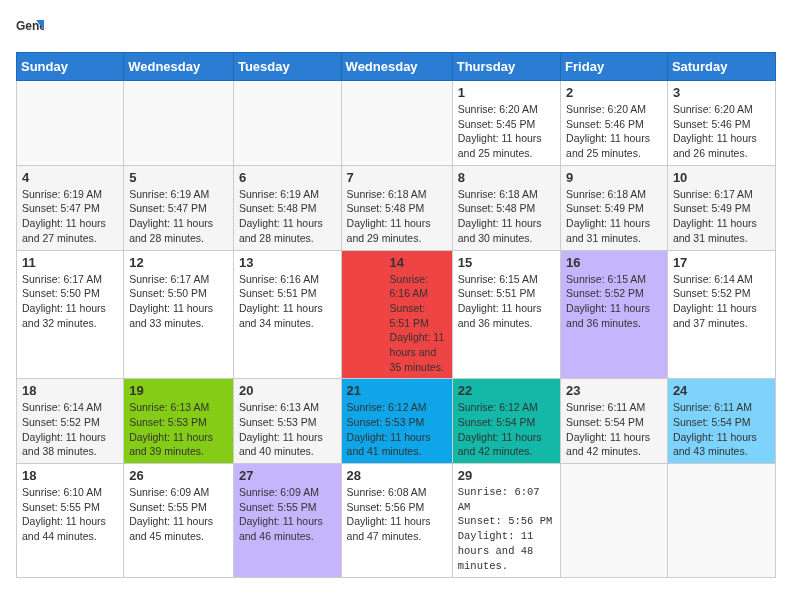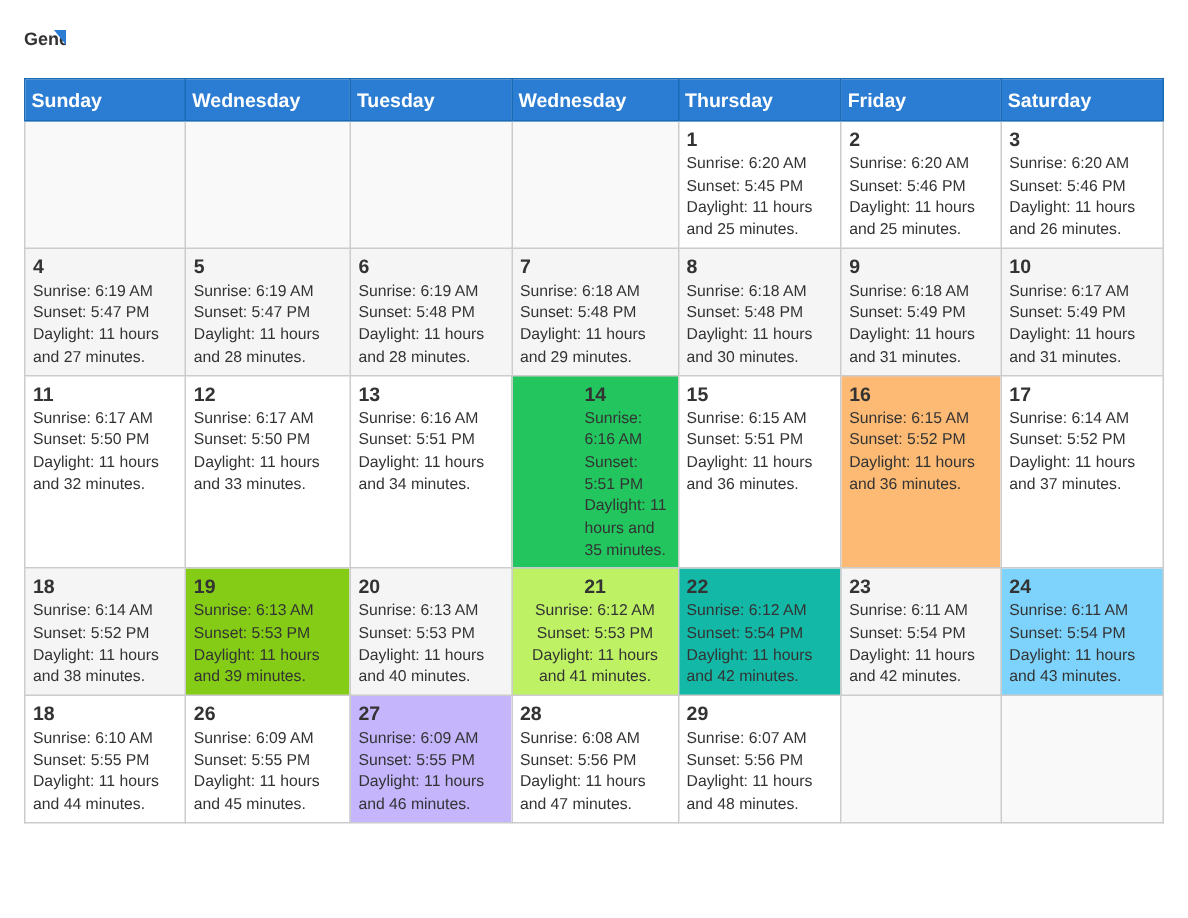--- a/index.html
+++ b/index.html
@@ -183,33 +183,33 @@
           <div class="day-info" style="white-space: pre-line;">Sunrise: 6:17 AM
 Sunset: 5:50 PM
 Daylight: 11 hours and 33 minutes.</div>
         </td>
         <td style="background: rgb(255, 255, 255);">
           <span class="day-num">13</span>
           <div class="day-info" style="white-space: pre-line;">Sunrise: 6:16 AM
 Sunset: 5:51 PM
 Daylight: 11 hours and 34 minutes.</div>
         </td>
-        <td style="background: #22c55e; padding-left: 48px;">
+        <td style="background: #ef4444; padding-left: 48px;">
           <span class="day-num">14</span>
           <div class="day-info" style="white-space: pre-line;">Sunrise: 6:16 AM
 Sunset: 5:51 PM
 Daylight: 11 hours and 35 minutes.</div>
         </td>
         <td style="background: rgb(255, 255, 255);">
           <span class="day-num">15</span>
           <div class="day-info" style="white-space: pre-line;">Sunrise: 6:15 AM
 Sunset: 5:51 PM
 Daylight: 11 hours and 36 minutes.</div>
         </td>
-        <td style="background: #fdba74;">
+        <td style="background: #c4b5fd;">
           <span class="day-num">16</span>
           <div class="day-info" style="white-space: pre-line;">Sunrise: 6:15 AM
 Sunset: 5:52 PM
 Daylight: 11 hours and 36 minutes.</div>
         </td>
         <td style="background: rgb(255, 255, 255);">
           <span class="day-num">17</span>
           <div class="day-info" style="white-space: pre-line;">Sunrise: 6:14 AM
 Sunset: 5:52 PM
 Daylight: 11 hours and 37 minutes.</div>
@@ -227,21 +227,21 @@
           <div class="day-info" style="white-space: pre-line;">Sunrise: 6:13 AM
 Sunset: 5:53 PM
 Daylight: 11 hours and 39 minutes.</div>
         </td>
         <td style="background: rgb(245, 245, 245);">
           <span class="day-num">20</span>
           <div class="day-info" style="white-space: pre-line;">Sunrise: 6:13 AM
 Sunset: 5:53 PM
 Daylight: 11 hours and 40 minutes.</div>
         </td>
-        <td style="background: #bef264; text-align: center;">
+        <td style="background: #0ea5e9;">
           <span class="day-num">21</span>
           <div class="day-info" style="white-space: pre-line;">Sunrise: 6:12 AM
 Sunset: 5:53 PM
 Daylight: 11 hours and 41 minutes.</div>
         </td>
         <td style="background: #14b8a6;">
           <span class="day-num">22</span>
           <div class="day-info" style="white-space: pre-line;">Sunrise: 6:12 AM
 Sunset: 5:54 PM
 Daylight: 11 hours and 42 minutes.</div>
@@ -279,21 +279,21 @@
 Daylight: 11 hours and 46 minutes.</div>
         </td>
         <td style="background: rgb(255, 255, 255);">
           <span class="day-num">28</span>
           <div class="day-info" style="white-space: pre-line;">Sunrise: 6:08 AM
 Sunset: 5:56 PM
 Daylight: 11 hours and 47 minutes.</div>
         </td>
         <td style="background: rgb(255, 255, 255);">
           <span class="day-num">29</span>
-          <div class="day-info" style="white-space: pre-line;">Sunrise: 6:07 AM
+          <div class="day-info" style="white-space: pre-line; font-family: Liberation Mono, monospace;">Sunrise: 6:07 AM
 Sunset: 5:56 PM
 Daylight: 11 hours and 48 minutes.</div>
         </td>
         <td class="empty-cell"></td>
         <td class="empty-cell"></td>
       </tr>
     </tbody>
 </table>
 
 </body></html>

